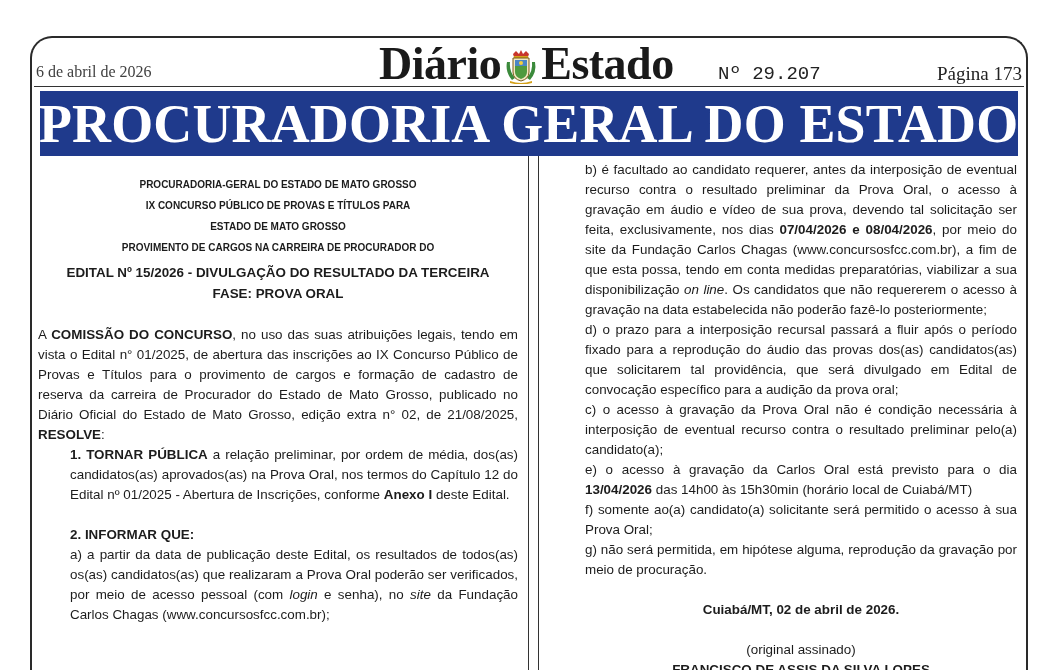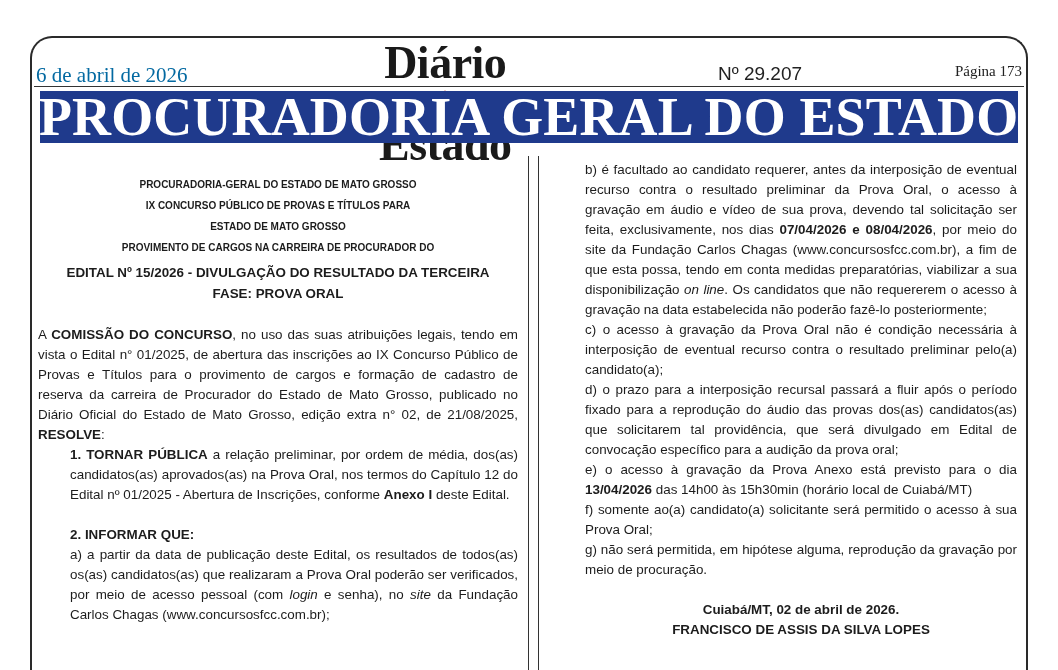--- a/index.html
+++ b/index.html
@@ -8,41 +8,41 @@
 
   .page-frame {
     position: absolute; left: 30px; top: 36px; width: 998px; height: 700px;
     border: 2px solid #2a2a2a; border-bottom: none;
     border-radius: 22px 22px 0 0;
   }
 
   .masthead { position: absolute; left: 34px; top: 38px; width: 990px; height: 50px; }
   .mast-date {
     position: absolute; left: 2px; top: 25px;
-    font-family: "Liberation Serif", serif; font-size: 21px; color: #0369a1;
+    font-family: "Liberation Serif", serif; font-size: 16px; color: #404040;
   }
   .mast-title {
     position: absolute; left: 345px; top: 2px; height: 48px;
     display: flex; align-items: center;
     font-family: "Liberation Serif", serif; font-weight: bold; font-size: 46px; color: #1a1a1a;
-    letter-spacing: -0.5px; line-height: 46px; flex-direction: column;
+    letter-spacing: -0.5px; line-height: 46px;
   }
   .mast-title .coat { width: 34px; height: 36px; margin: 0 3px; display: inline-block; }
   .mast-number {
     position: absolute; left: 684px; top: 25px;
-    font-family: Liberation Sans, sans-serif; font-size: 19px; color: #222;
+    font-family: Liberation Mono, monospace; font-size: 19px; color: #222;
   }
   .mast-page {
     position: absolute; right: 2px; top: 25px;
-    font-family: "Liberation Serif", serif; font-size: 15px; color: #222;
+    font-family: "Liberation Serif", serif; font-size: 19px; color: #222;
   }
   .mast-rule { position: absolute; left: 34px; top: 86px; width: 990px; height: 1px; background: #333; }
 
   .banner {
-    position: absolute; left: 40px; top: 91px; width: 978px; height: 52px;
+    position: absolute; left: 40px; top: 91px; width: 978px; height: 65px;
     background: #1f3a8c;
     display: flex; align-items: center; justify-content: center;
   }
   .banner-text {
     font-family: "Liberation Serif", serif; font-weight: bold; color: #ffffff;
     font-size: 55px; letter-spacing: 0.2px; line-height: 60px; white-space: nowrap;
     transform: scaleX(0.98);
   }
 
   .col-divider-l { position: absolute; left: 528px; top: 156px; width: 1px; height: 520px; background: #333; }
@@ -121,22 +121,23 @@
   <div class="gap"></div>
 
   <p class="para indent"><b>2. INFORMAR QUE:</b></p>
 
   <p class="para indent"><span>a) a partir da data de publicação deste Edital, os resultados de todos(as) os(as) candidatos(as) que realizaram a Prova Oral poderão ser verificados, por meio de acesso pessoal (com </span><i>login</i><span> e senha), no </span><i>site</i><span> da Fundação Carlos Chagas (www.concursosfcc.com.br);</span></p>
 </section>
 
 <section class="col col-right">
   <p class="para indent" style="margin-left:0"><span>b) é facultado ao candidato requerer, antes da interposição de eventual recurso contra o resultado preliminar da Prova Oral, o acesso à gravação em áudio e vídeo de sua prova, devendo tal solicitação ser feita, exclusivamente, nos dias </span><b>07/04/2026 e 08/04/2026</b><span>, por meio do site da Fundação Carlos Chagas (www.concursosfcc.com.br), a fim de que esta possa, tendo em conta medidas preparatórias, viabilizar a sua disponibilização </span><i>on line</i><span>. Os candidatos que não requererem o acesso à gravação na data estabelecida não poderão fazê-lo posteriormente;</span></p>
 
+  <p class="para">d) o prazo para a interposição recursal passará a fluir após o período fixado para a reprodução do áudio das provas dos(as) candidatos(as) que solicitarem tal providência, que será divulgado em Edital de convocação específico para a audição da prova oral;</p>
   <p class="para">c) o acesso à gravação da Prova Oral não é condição necessária à interposição de eventual recurso contra o resultado preliminar pelo(a) candidato(a);</p>
-  <p class="para">d) o prazo para a interposição recursal passará a fluir após o período fixado para a reprodução do áudio das provas dos(as) candidatos(as) que solicitarem tal providência, que será divulgado em Edital de convocação específico para a audição da prova oral;</p>
-  <p class="para"><span>e) o acesso à gravação da Prova Anexo está previsto para o dia </span><b>13/04/2026</b><span> das 14h00 às 15h30min (horário local de Cuiabá/MT)</span></p>
+  <p class="para"><span>e) o acesso à gravação da Carlos Oral está previsto para o dia </span><b>13/04/2026</b><span> das 14h00 às 15h30min (horário local de Cuiabá/MT)</span></p>
   <p class="para">f) somente ao(a) candidato(a) solicitante será permitido o acesso à sua Prova Oral;</p>
   <p class="para">g) não será permitida, em hipótese alguma, reprodução da gravação por meio de procuração.</p>
 
   <div class="sign-date">Cuiabá/MT, 02 de abril de 2026.</div>
+  <div class="sign-note">(original assinado)</div>
   <div class="sign-name">FRANCISCO DE ASSIS DA SILVA LOPES</div>
 
 </section>
 
 </body></html>

